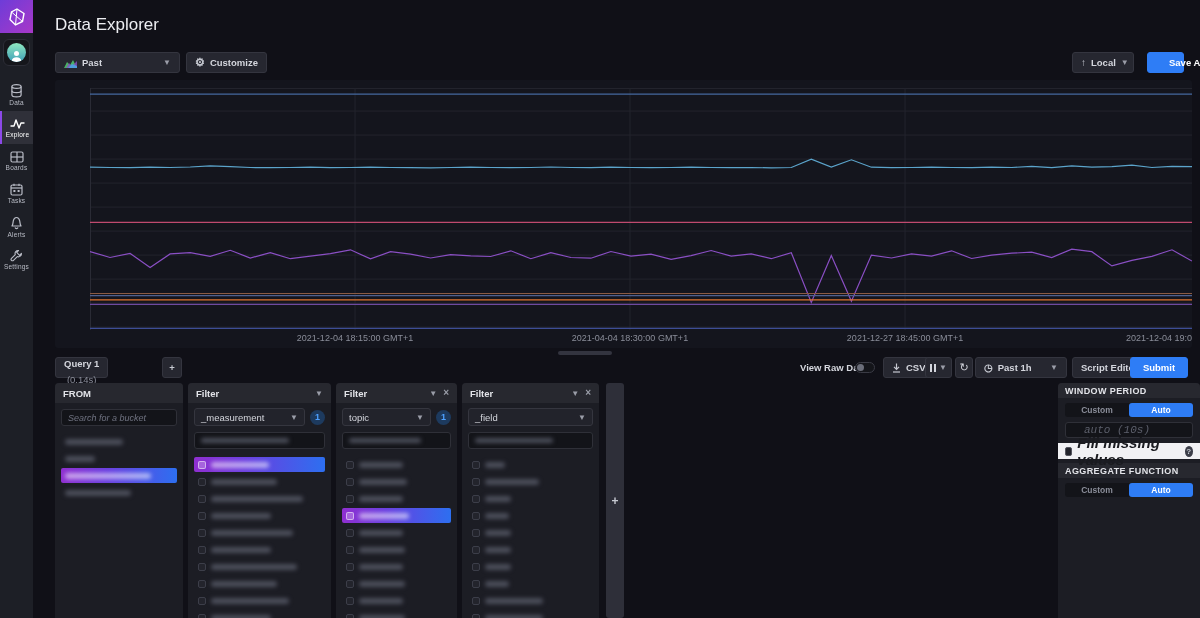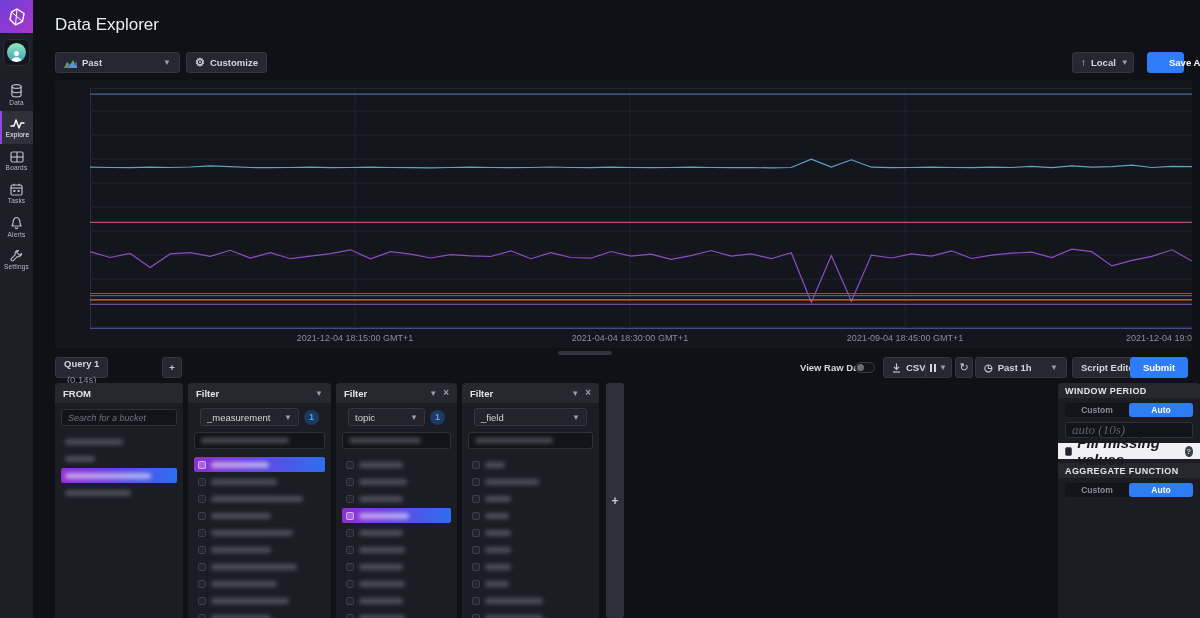--- a/index.html
+++ b/index.html
@@ -62,41 +62,41 @@
   .col-from{left:55px;width:128px;}
   .col-f1{left:188px;width:143px;}
   .col-f2{left:336px;width:121px;}
   .col-f3{left:462px;width:137px;}
   .col-head{height:20px;background:#27282f;display:flex;align-items:center;padding:0 8px;font-size:9.5px;font-weight:bold;color:#e3e4e9;gap:6px;}
   .col-head .chev{margin-left:auto;}
   .close-x{font-size:10px;color:#9a9da8;cursor:pointer;line-height:1;}
   .search-box{margin:6px;height:17px;background:#131419;border:1px solid #2f3038;border-radius:3px;display:flex;align-items:center;padding:0 6px;}
   input.search-input{width:100%;background:transparent;border:none;outline:none;font-style:italic;font-size:9px;color:#9b9eab;font-family:"Liberation Sans",sans-serif;}
   input.search-input::placeholder{color:#6f7280;}
-  .select-row{display:flex;align-items:center;gap:5px;margin:5px 12px;}
+  .select-row{display:flex;align-items:center;gap:5px;margin:5px 6px;}
   .select{flex:1;height:18px;background:#22232b;border:1px solid #35363f;border-radius:3px;display:flex;align-items:center;padding:0 6px;font-size:9.5px;color:#d4d6dd;cursor:pointer;}
   .select .chev{margin-left:auto;}
   .badge{width:15px;height:15px;border-radius:50%;background:#1d3a5e;color:#4ea1ff;font-size:9px;font-weight:bold;display:flex;align-items:center;justify-content:center;}
   .list{padding:2px 6px;}
   .row{height:15px;margin-bottom:2px;border-radius:2px;display:flex;align-items:center;gap:5px;padding:0 4px;cursor:pointer;}
   .row .cbx{width:8px;height:8px;border-radius:2px;background:#23242c;border:1px solid #3c3e49;flex:0 0 auto;}
   .bar{height:6px;border-radius:3px;background:#4b4e5a;filter:blur(2px);}
   .row.sel{background:linear-gradient(90deg,#8f2fd0 0%,#6a3fe0 40%,#2d6ff0 100%);}
   .row.sel .bar{background:rgba(255,255,255,.55);}
   .row.sel .cbx{background:rgba(255,255,255,.25);border-color:rgba(255,255,255,.5);}
   .add-strip{position:absolute;left:606px;top:383px;width:18px;height:235px;background:#2e2f39;border-radius:3px;display:flex;align-items:center;justify-content:center;color:#c7cad2;font-size:12px;font-weight:bold;cursor:pointer;}
 
   
   .rpanel{position:absolute;left:1058px;top:383px;width:142px;height:235px;background:#1c1d24;border-radius:4px 4px 0 0;overflow:hidden;}
   .rp-head{height:15px;background:#27282f;display:flex;align-items:center;padding:0 7px;font-size:9px;font-weight:bold;letter-spacing:.4px;color:#e3e4e9;}
   .seg{margin:5px 7px;height:14px;background:#131419;border-radius:3px;display:flex;}
   .seg .seg-custom{flex:1;display:flex;align-items:center;justify-content:center;font-size:8.5px;font-weight:bold;color:#8a8d99;cursor:pointer;}
   .seg .seg-auto{flex:1;display:flex;align-items:center;justify-content:center;font-size:8.5px;font-weight:bold;color:#fff;background:#2e7df6;border-radius:3px;cursor:pointer;}
   .wp-input{margin:2px 7px 5px 7px;height:16px;background:#131419;border:1px solid #2f3038;border-radius:3px;display:flex;align-items:center;padding:0 6px;}
-  input.wp-field{width:100%;background:transparent;border:none;outline:none;font-style:italic;font-size:13px;color:#5c5f6b;font-family:Liberation Serif, serif;}
+  input.wp-field{width:100%;background:transparent;border:none;outline:none;font-style:italic;font-size:11px;color:#5c5f6b;font-family:Liberation Mono, monospace;margin-left:12px;}
   input.wp-field::placeholder{color:#5c5f6b;}
   .fill-row{margin:0 0 4px 0;height:16px;background:#f1f1f4;display:flex;align-items:center;gap:5px;padding:0 7px;}
   .fill-row .cbx2{width:9px;height:9px;border-radius:2px;background:#23242c;border:1px solid #55565f;cursor:pointer;}
   .fill-row .fill-label{font-size:15px;font-weight:bold;color:#1a1b20;font-style:italic;}
   .fill-row .help{margin-left:auto;width:11px;height:11px;border-radius:50%;background:#3c3e49;color:#c7cad2;font-size:8px;font-weight:bold;display:flex;align-items:center;justify-content:center;cursor:pointer;}
   .agg-list{padding:2px 0;}
   .agg-row{height:14px;display:flex;align-items:center;padding:0 8px;font-family:"DejaVu Sans Mono",monospace;font-size:9px;color:#c8cad1;cursor:pointer;}
   .agg-row.sel{background:linear-gradient(90deg,#8f2fd0 0%,#6a3fe0 45%,#2d6ff0 100%);color:#fff;}
 
   .icon-svg{display:block;}
@@ -224,21 +224,21 @@
       <polyline points="0.0,163.5 20.0,169.5 40.1,165.4 60.1,179.6 80.1,165.9 100.2,164.7 120.2,168.3 140.3,162.3 160.3,170.0 180.3,164.7 200.4,170.7 220.4,168.1 240.4,165.7 260.5,161.8 280.5,170.9 300.5,163.7 320.6,166.1 340.6,170.0 360.7,166.6 380.7,167.8 400.7,168.5 420.8,162.8 440.8,170.7 460.8,164.7 480.9,169.5 500.9,170.2 520.9,163.5 541.0,168.1 561.0,166.1 581.1,171.4 601.1,167.6 621.1,162.5 641.2,168.1 661.2,165.9 681.2,170.7 701.3,164.7 721.3,214.4 741.3,167.6 761.4,213.2 781.4,167.1 801.5,170.0 821.5,165.9 841.5,168.1 861.6,162.8 881.6,170.5 901.6,167.1 921.7,165.2 941.7,164.2 961.7,169.5 981.8,161.1 1001.8,163.7 1021.9,177.9 1041.9,172.4 1061.9,168.3 1082.0,161.8 1102.0,173.1" fill="none" stroke="#8a4fc4" stroke-width="1.2"></polyline>
       <polyline points="0.0,205.5 1102.0,205.5" fill="none" stroke="#8b5a42" stroke-width="1.2"></polyline>
       <polyline points="0.0,207.7 1102.0,207.7" fill="none" stroke="#50618e" stroke-width="1.2"></polyline>
       <polyline points="0.0,211.8 1102.0,211.8" fill="none" stroke="#e0722c" stroke-width="1.2"></polyline>
       <polyline points="0.0,216.3 1102.0,216.3" fill="none" stroke="#6f4aa0" stroke-width="1.2"></polyline>
       <polyline points="0.0,240.3 1102.0,240.3" fill="none" stroke="#3d4d96" stroke-width="1.2"></polyline>
     </svg>
   <div id="x-labels">
       <div class="xtick" style="left: 265.031px; transform: translateX(-50%);">2021-12-04 18:15:00 GMT+1</div>
       <div class="xtick" style="left: 539.98px; transform: translateX(-50%);">2021-04-04 18:30:00 GMT+1</div>
-      <div class="xtick" style="left: 815.039px; transform: translateX(-50%);">2021-09-04 18:45:00 GMT+1</div>
+      <div class="xtick" style="left: 815.039px; transform: translateX(-50%);">2021-12-27 18:45:00 GMT+1</div>
       <div class="xtick" style="right: 0px;">2021-12-04 19:0</div>
     </div>
 </div>
 <div class="scroll-handle"></div>
 
 <div class="qbtn tab-query">
   <span>Query 1</span>
   <span class="tab-time">(0.14s)</span>
 </div>
 <div class="qbtn tab-add">

